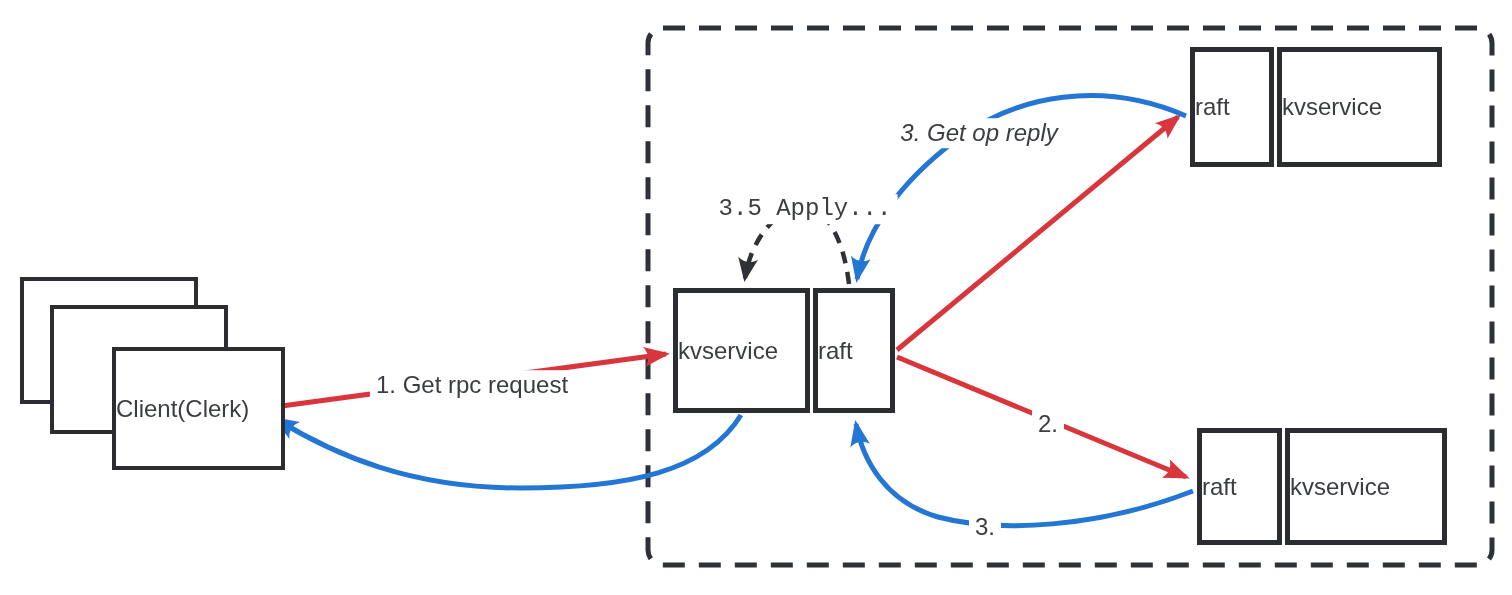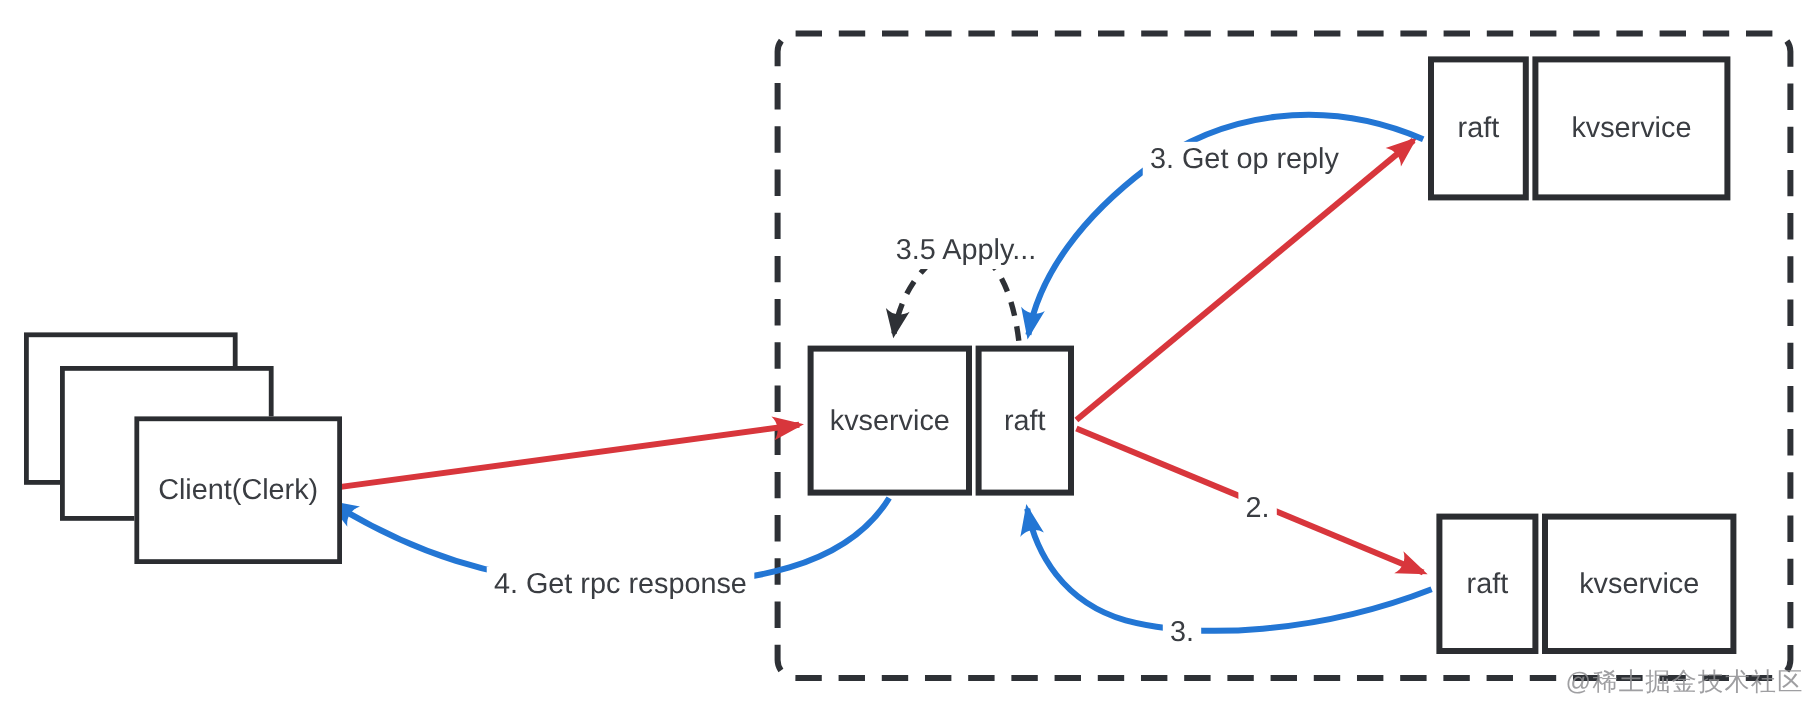--- a/index.html
+++ b/index.html
@@ -16,21 +16,21 @@
     background:#ffffff;
     font-family:"Liberation Sans", sans-serif;
     overflow:hidden;
   }
   .lines{position:absolute;left:0;top:0;width:1512px;height:595px;}
   .box{
     position:absolute;
     background:#ffffff;
     border:4px solid var(--c-line);
     box-sizing:content-box;
-    display:flex;align-items:center;justify-content:center;
+    display:flex;align-items:center;justify-content:flex-start;
   }
   .box.thick{border-width:5px;}
   .box .lbl{
     color:var(--c-text);
     font-size:24px;
     white-space:nowrap;
   }
   
   .client-back {left:20px; top:277px; width:170px; height:119px;}
   .client-mid  {left:50px; top:305px; width:170px; height:121px;}
@@ -50,25 +50,25 @@
     transform:translate(-50%,-50%);
     background:#ffffff;
     color:var(--c-text);
     font-size:24px;
     line-height:1.15;
     padding:1px 6px;
     white-space:nowrap;
   }
   .lab-request  {left:472px; top:385px;}
   .lab-response {left:517px; top:487px;}
-  .lab-reply    {left:1037px; top:133px;}
+  .lab-reply    {left:979px; top:133px;font-style:italic;}
   .lab-broadcast{left:1045px;top:233px;}
   .lab-b2       {left:1048px;top:424px;}
   .lab-r3       {left:985px; top:527px;}
-  .lab-apply    {left:805px; top:209px;}
+  .lab-apply    {left:805px; top:209px;font-family:Liberation Mono, monospace;}
   .watermark{
     position:absolute;
     right:9px; top:554px;
     font-size:21px;
     letter-spacing:1px;
     color:var(--c-watermark);
     opacity:.85;
     white-space:nowrap;
   }
 </style>
@@ -127,21 +127,20 @@
     <span class="lbl">kvservice</span>
   </div>
 
   <div class="box thick fbot-raft">
     <span class="lbl">raft</span>
   </div>
   <div class="box thick fbot-kvservice">
     <span class="lbl">kvservice</span>
   </div>
 
-  <div class="arrow-label lab-response">4. Get rpc response</div>
+  <div class="arrow-label lab-request">1. Get rpc request</div>
   <div class="arrow-label lab-reply">3. Get op reply</div>
   <div class="arrow-label lab-b2">2.</div>
   <div class="arrow-label lab-r3">3.</div>
   <div class="arrow-label lab-apply">3.5 Apply...</div>
 
-  <div class="watermark">@稀土掘金技术社区</div>
 
 </div>
 
 </body></html>

